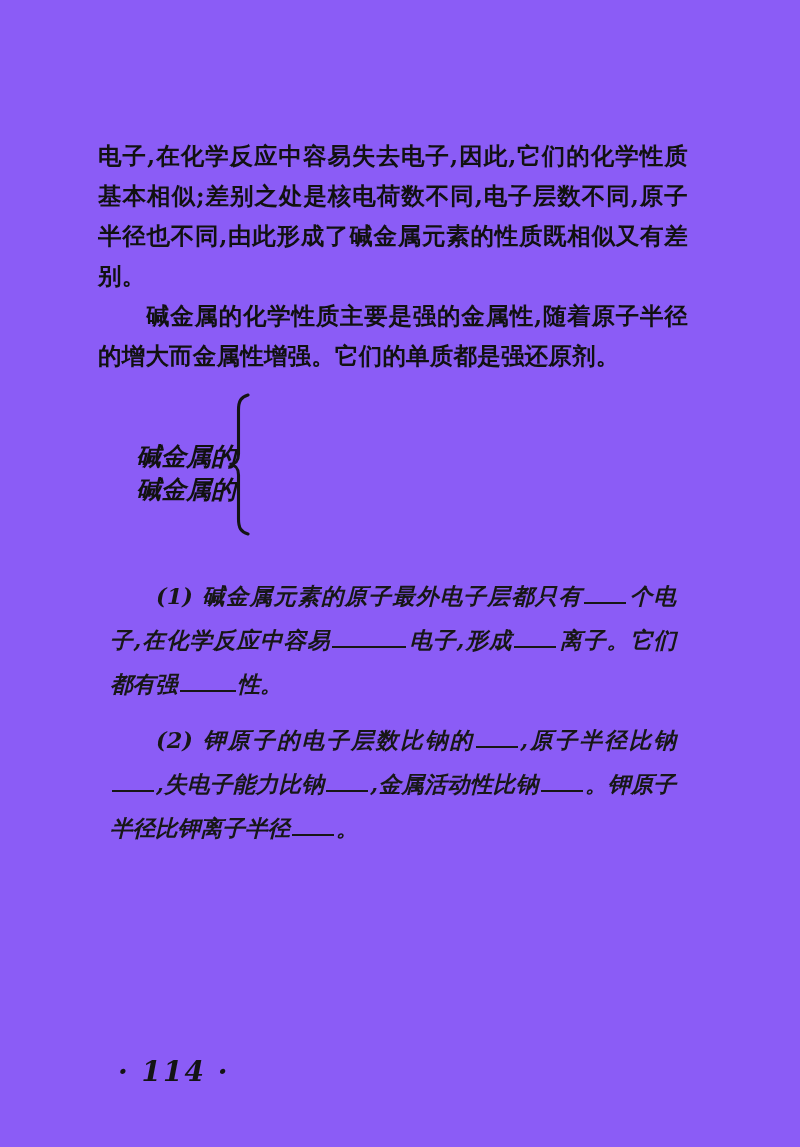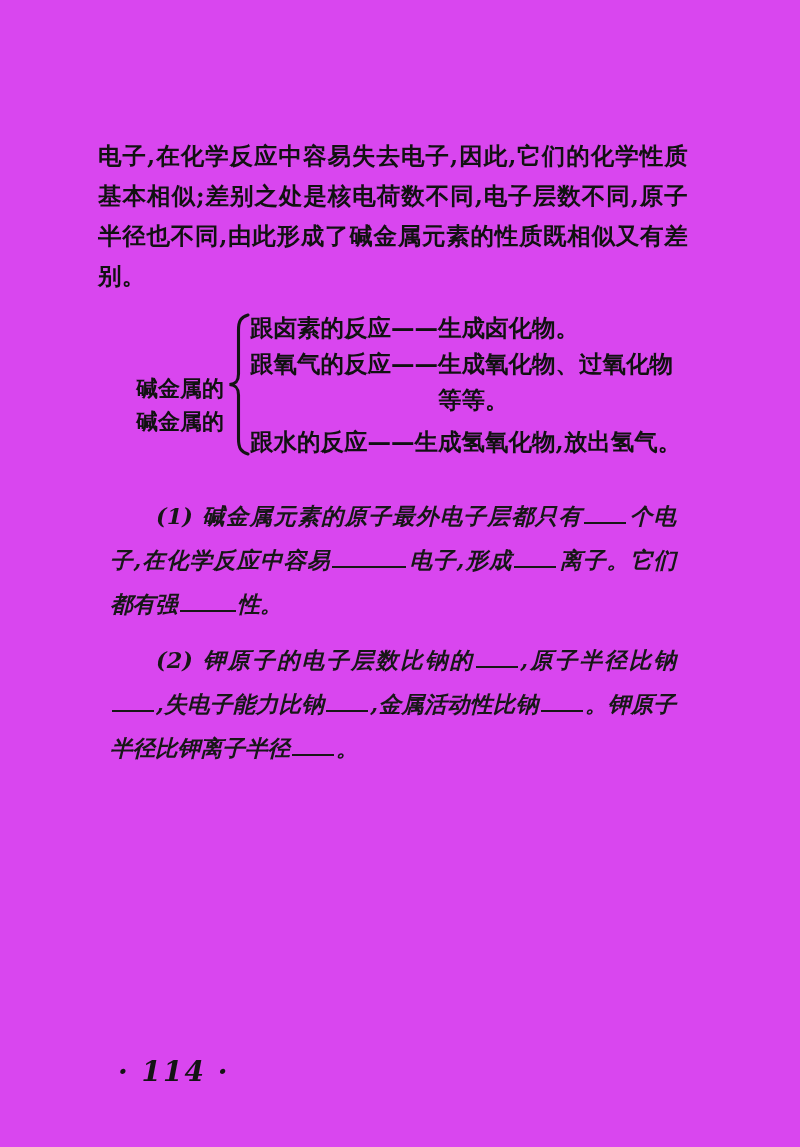--- a/index.html
+++ b/index.html
@@ -13,21 +13,21 @@
     height: 1147px;
     position: relative;
     font-family: "DejaVu Serif", "Liberation Serif", serif;
     color: #141414;
     overflow: hidden;
   }
 
   .page {
     position: absolute;
     inset: 0;
-    background: #d946ef;
+    background: #8b5cf6;
   }
 
   
   .content {
     position: absolute;
     left: 98px;
     top: 136px;
     width: 590px;
   }
 
@@ -49,26 +49,27 @@
   
   .brace-block {
     position: relative;
     margin-top: 14px;
     margin-bottom: 10px;
     height: 148px;
   }
   .brace-label {
     position: absolute;
     left: 38px;
-    top: 62px;
+    top: 50px;
     font-weight: 700;
-    font-size: 22px;
+    font-size: 25px;
     line-height: 33px;
     white-space: nowrap;
     color: #111;
+    font-style: italic;
   }
   .brace-label span { display: block; }
 
   .brace-glyph {
     position: absolute;
     left: 128px;
     top: 2px;
     width: 26px;
     height: 144px;
   }
@@ -146,40 +147,35 @@
 </style>
 </head>
 <body>
 
 <div class="page">
 
   <div class="content">
 
     <p class="para">电子,在化学反应中容易失去电子,因此,它们的化学性质基本相似;差别之处是核电荷数不同,电子层数不同,原子半径也不同,由此形成了碱金属元素的性质既相似又有差别。</p>
 
+    <p class="para indent">碱金属的化学性质主要是强的金属性,随着原子半径的增大而金属性增强。它们的单质都是强还原剂。</p>
 
     <div class="brace-block">
 
       <div class="brace-label">
         <span>碱金属的</span>
         <span>碱金属的</span>
       </div>
 
       <div class="brace-glyph">
         <svg width="26" height="144" viewBox="0 0 26 144" xmlns="http://www.w3.org/2000/svg">
           <path d="M22 3 C15 5, 12.5 9, 12.5 18 L12.5 62 C12.5 69, 10 72, 3.5 72.5 C10 73, 12.5 76, 12.5 83 L12.5 127 C12.5 136, 15 140, 22 142" fill="none" stroke="#141414" stroke-width="3.1" stroke-linecap="round"></path>
         </svg>
       </div>
 
-      <div class="brace-items">
-        <span class="bi">跟卤素的反应——生成卤化物。</span>
-        <span class="bi">跟氧气的反应——生成氧化物、过氧化物</span>
-        <span class="bi sub">等等。</span>
-        <span class="bi last">跟水的反应——生成氢氧化物,放出氢气。</span>
-      </div>
 
     </div>
 
 
 
     <div class="exercises">
 
 
       <p class="ex-item">
         <span>(1) 碱金属元素的原子最外电子层都只有</span><span class="blank b-sm"></span><span>个电子,在化学反应中容易</span><span class="blank b-lg"></span><span>电子,形成</span><span class="blank b-sm"></span><span>离子。它们都有强</span><span class="blank b-md"></span><span>性。</span>

